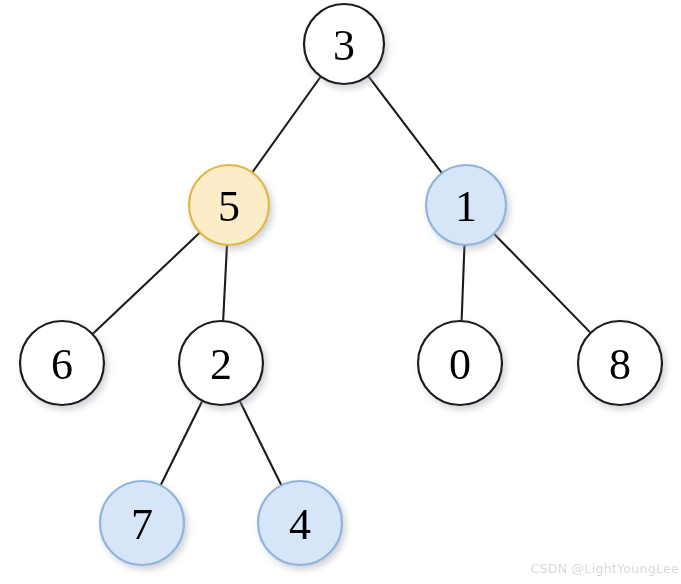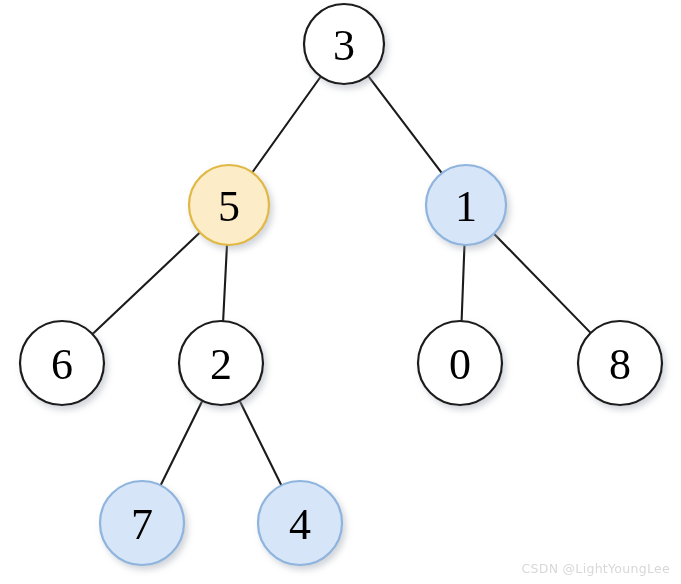--- a/index.html
+++ b/index.html
@@ -37,21 +37,21 @@
   .node-label {
     font-family: "Liberation Serif", "DejaVu Serif", serif;
     font-size: 44px;
     fill: #000000;
     text-anchor: middle;
     dominant-baseline: central;
     pointer-events: none;
   }
   .watermark {
     position: absolute;
-    right: 11px;
+    right: 2px;
     bottom: 8px;
     font-family: "DejaVu Sans", "Liberation Sans", sans-serif;
     font-size: 12.5px;
     color: #d8d8d8;
     letter-spacing: 0.3px;
     white-space: nowrap;
     user-select: none;
   }
 </style>
 </head>

